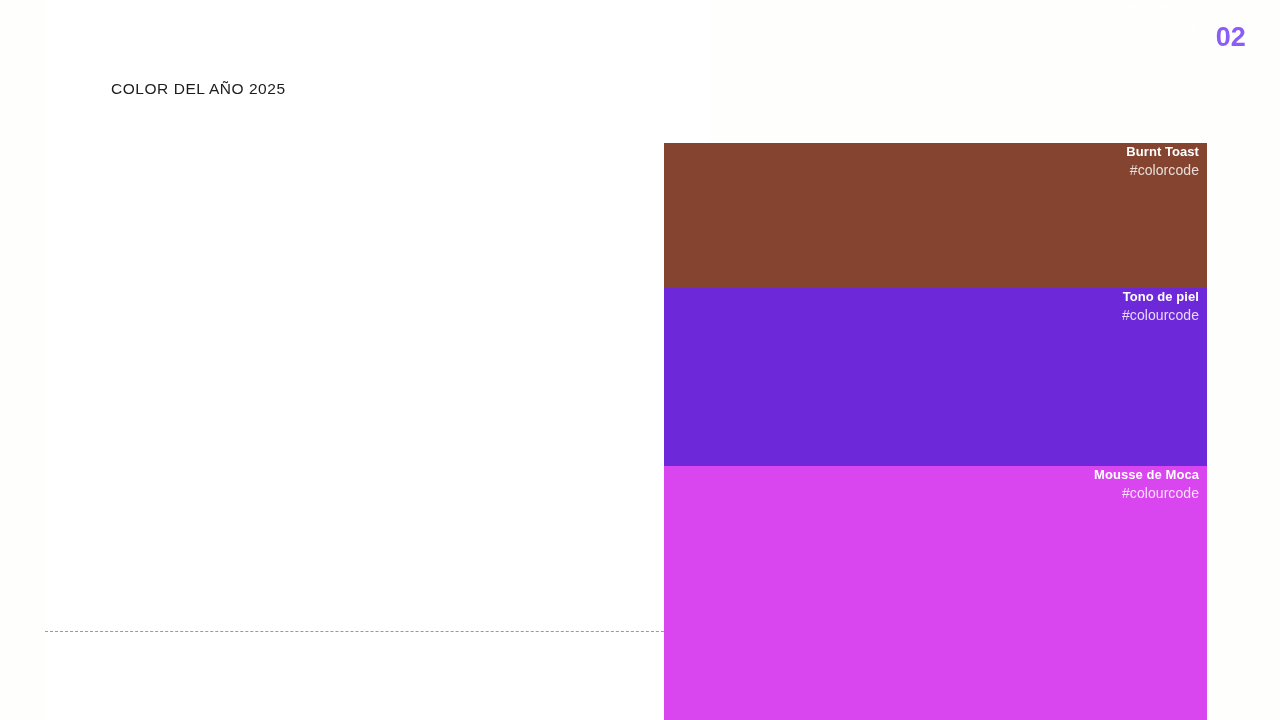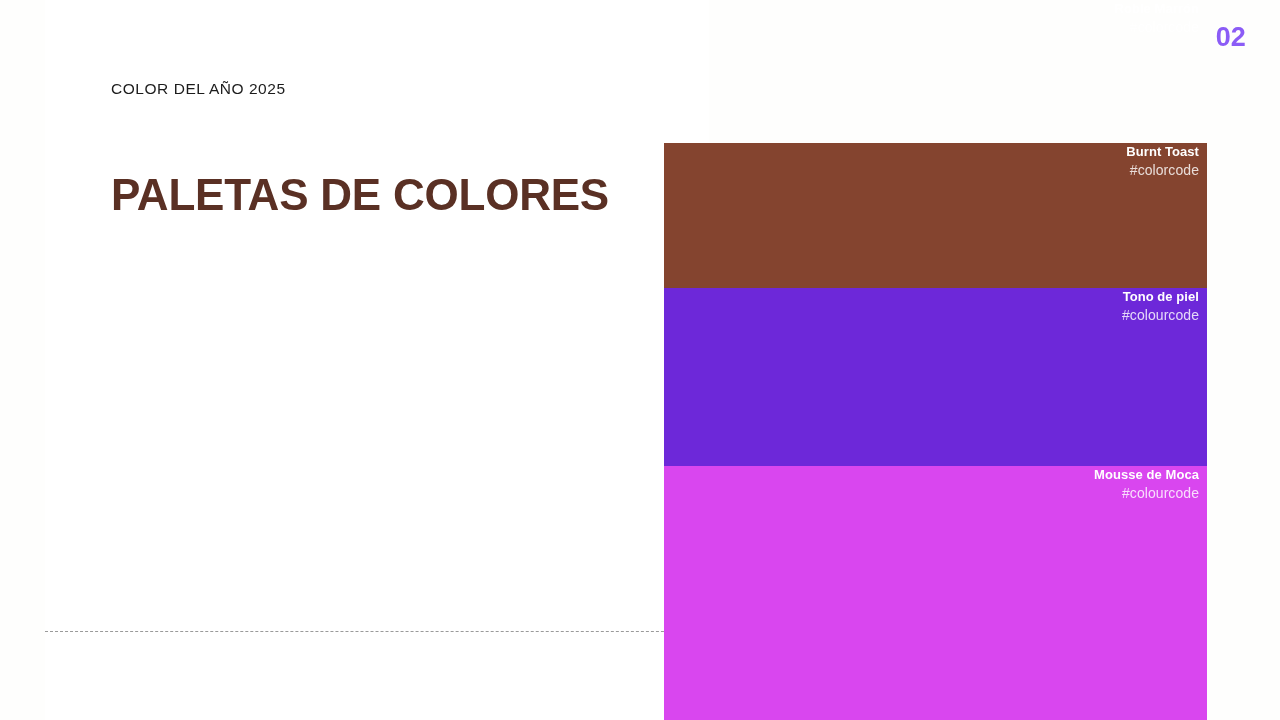--- a/index.html
+++ b/index.html
@@ -150,21 +150,20 @@
 </style>
 </head>
 <body>
 
 <div class="slide">
 
   <div class="left-panel">
 
     <div class="eyebrow">COLOR DEL AÑO 2025</div>
 
-    <h1 class="slide-title" style="color: rgb(90, 48, 36);">PALETAS DE COLORES</h1>
 
     <div class="dashed-rule" style="border-top-color: rgb(154, 154, 154);"></div>
 
 
   </div>
 
   <div class="page-number">02</div>
 
   <div class="swatch-column">
 

